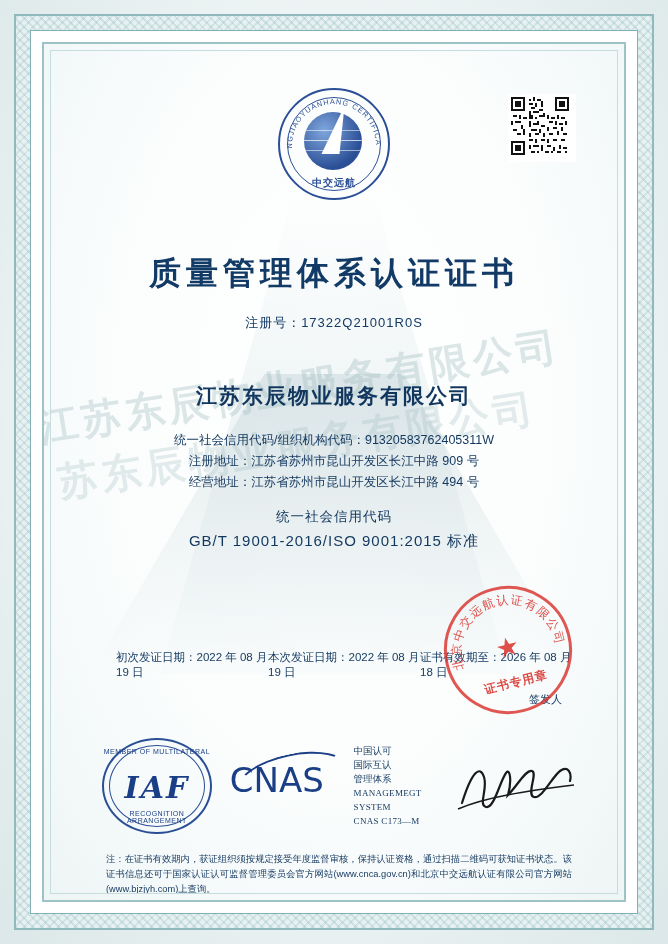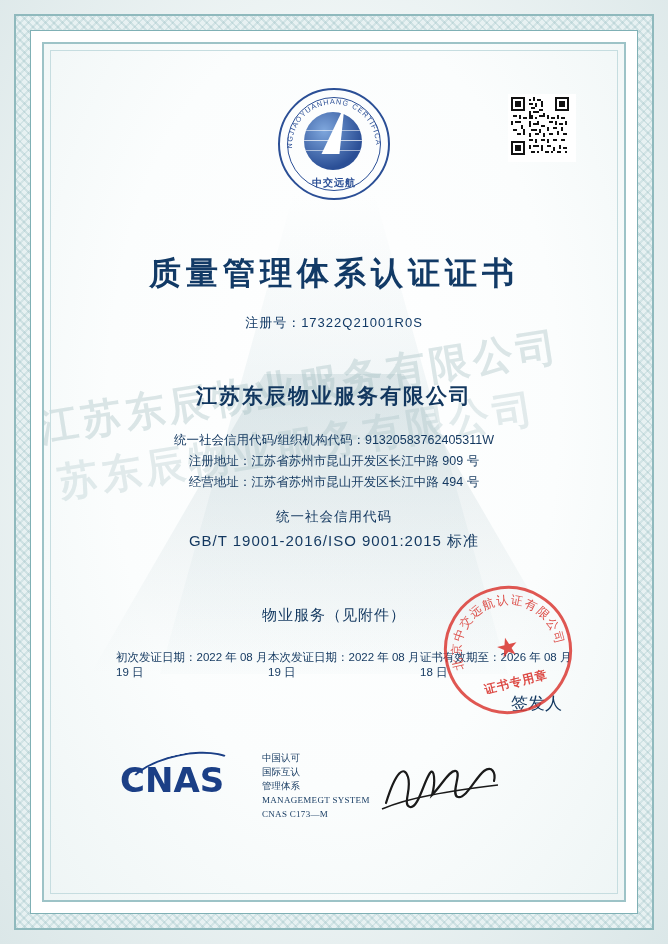--- a/index.html
+++ b/index.html
@@ -139,21 +139,21 @@
   .scope-line{
     position:absolute;left:0;right:0;top:562px;text-align:center;
     font-size:15px;color:#12375f;letter-spacing:1px;
   }
   .dates{
     position:absolute;left:72px;right:52px;top:606px;
     display:flex;justify-content:space-between;
     font-size:11.5px;color:#12375f;
   }
   .signer{
-    position:absolute;right:62px;top:648px;font-size:17px;color:#12375f;font-family:Liberation Serif, serif;
+    position:absolute;right:62px;top:648px;font-size:11px;color:#12375f;font-family:Liberation Serif, serif;
   }
 
   
   .seal{
     position:absolute;left:400px;top:542px;width:128px;height:128px;
     transform:rotate(-14deg);
   }
   .seal .outer{
     position:absolute;inset:0;border:3px solid #d9322c;border-radius:50%;
     opacity:.82;
@@ -188,21 +188,21 @@
     position:absolute;left:0;right:0;top:10px;text-align:center;font-size:7px;color:#1b3f86;letter-spacing:.5px;
   }
   .iaf .t-bot{
     position:absolute;left:0;right:0;bottom:10px;text-align:center;font-size:7px;color:#1b3f86;letter-spacing:.5px;
   }
   .cnas{
     position:relative;width:128px;height:88px;margin-left:18px;
   }
   .cnas .mark{
     position:absolute;left:0;top:18px;font-family:"DejaVu Sans","Liberation Sans",sans-serif;
-    font-size:34px;font-weight:bold;color:#1b3f86;letter-spacing:0px;
+    font-size:34px;font-weight:normal;color:#1b3f86;letter-spacing:0px;
   }
   .cnas .swoosh{
     position:absolute;left:6px;top:12px;width:110px;height:46px;
     border:2px solid #1b3f86;border-radius:50%;border-color:#1b3f86 transparent transparent transparent;
     transform:rotate(-12deg);
   }
   .cnas-info{
     margin-left:14px;font-size:9.5px;color:#12375f;line-height:14px;
   }
   .cnas-info .en{font-family:"Liberation Serif",serif;font-size:9px;letter-spacing:.3px;}
@@ -345,21 +345,20 @@
 
       <div class="info-block">
         <div>统一社会信用代码/组织机构代码：91320583762405311W</div>
         <div>注册地址：江苏省苏州市昆山开发区长江中路 909 号</div>
         <div>经营地址：江苏省苏州市昆山开发区长江中路 494 号</div>
       </div>
 
       <div class="std-head">统一社会信用代码</div>
       <div class="std-line">GB/T 19001-2016/ISO 9001:2015 标准</div>
 
-      <div class="scope-line">物业服务（见附件）</div>
 
       <div class="dates">
         <span>初次发证日期：2022 年 08 月 19 日</span>
         <span>本次发证日期：2022 年 08 月 19 日</span>
         <span>证书有效期至：2026 年 08 月 18 日</span>
       </div>
 
       <div class="signer">签发人</div>
 
       <div class="seal">
@@ -370,20 +369,27 @@
             </defs>
           <text font-size="12" fill="#d9322c" letter-spacing="1.5" opacity="0.85" font-family="Liberation Sans, sans-serif">
             <textPath href="#sealarc" startOffset="50%" text-anchor="middle">北京中交远航认证有限公司</textPath>
           </text>
         </svg>
         <div class="star">★</div>
         <div class="seal-bottom">证书专用章</div>
       </div>
 
       <div class="accred">
+        <div class="iaf">
+          <div class="oval"></div>
+          <div class="oval2"></div>
+          <div class="t-top">MEMBER OF MULTILATERAL</div>
+          <div class="iaf-text">IAF</div>
+          <div class="t-bot">RECOGNITION ARRANGEMENT</div>
+        </div>
 
         <div class="cnas">
           <div class="swoosh"></div>
           <div class="mark">CNAS</div>
         </div>
 
         <div class="cnas-info">
           <div>中国认可</div>
           <div>国际互认</div>
           <div>管理体系</div>
@@ -392,20 +398,21 @@
         </div>
 
         <div class="signature">
           <svg viewBox="0 0 120 70" width="120" height="70">
             <path d="M6,52 C16,20 24,14 28,26 C32,38 22,54 30,56 C38,58 44,30 50,22 C54,16 56,30 52,44 C62,34 70,18 76,20 C82,22 70,44 78,46 C86,48 96,26 104,20 C112,14 116,22 114,30" fill="none" stroke="#1a1a1a" stroke-width="2.2" stroke-linecap="round"></path>
             <path d="M2,58 C30,46 70,40 118,34" fill="none" stroke="#1a1a1a" stroke-width="1.6"></path>
           </svg>
         </div>
       </div>
 
+      <div class="note">注：在证书有效期内，获证组织须按规定接受年度监督审核，保持认证资格，通过扫描二维码可获知证书状态。该证书信息还可于国家认证认可监督管理委员会官方网站(www.cnca.gov.cn)和北京中交远航认证有限公司官方网站(www.bjzjyh.com)上查询。</div>
 
       <div class="footer">
         <span>北京中交远航认证有限公司</span>
 
       </div>
 
     </div>
   </div>
 </div>
 

